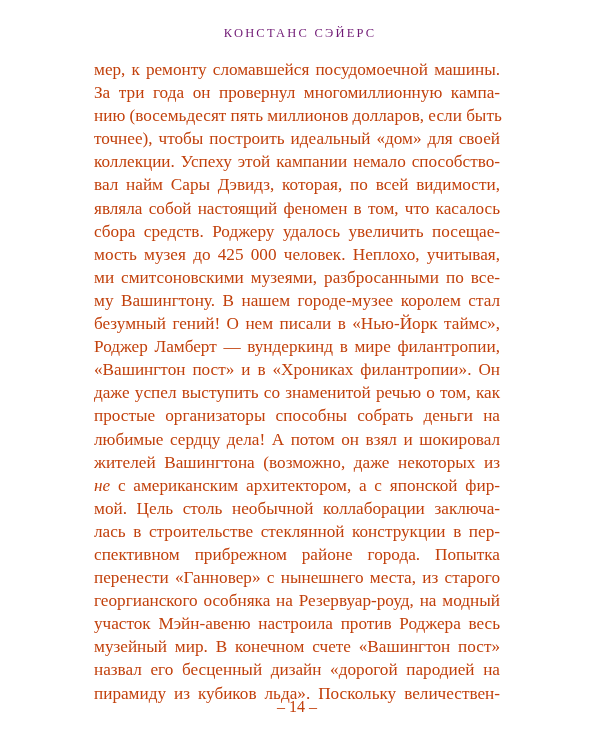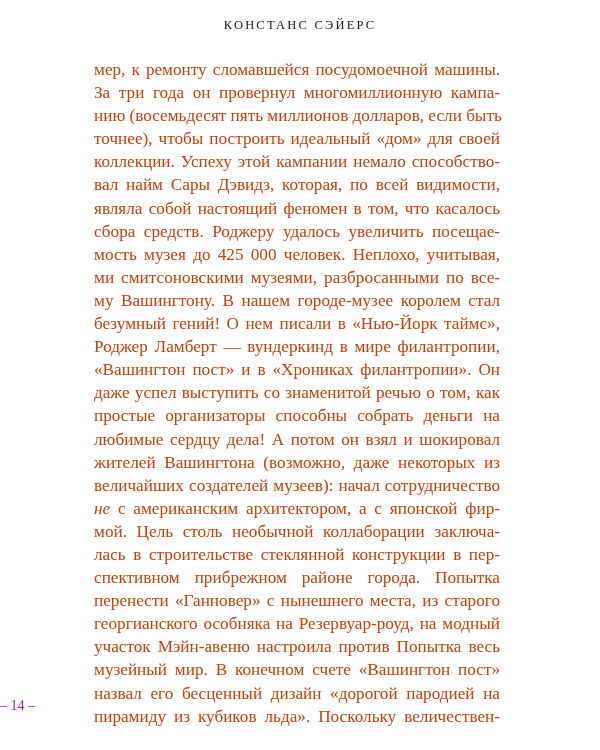--- a/index.html
+++ b/index.html
@@ -10,27 +10,27 @@
     body {
       width: 600px;
       height: 750px;
       position: relative;
       overflow: hidden;
       font-family: "Liberation Serif", "DejaVu Serif", serif;
       color: #2b2b2b;
     }
     .running-head {
       position: absolute;
-      top: 18px;
+      top: 26px;
       left: 0;
       width: 600px;
       text-align: center;
       font-size: 12.5px;
       letter-spacing: 2.2px;
-      color: #0f172a;
+      color: #701a75;
       font-family: "Liberation Serif", "DejaVu Serif", serif;
     }
     .body-text {
       position: absolute;
       top: 58px;
       left: 94px;
       width: 406px;
     }
     .line {
       display: block;
@@ -43,22 +43,23 @@
       color: #c2410c;
     }
     .ital {
       font-style: italic;
     }
     .page-number {
       position: absolute;
       top: 698px;
       left: 0;
       width: 594px;
-      font-size: 14px;
-      color: #a21caf;
+      text-align: center;
+      font-size: 16px;
+      color: #c2410c;
     }
   </style>
 </head>
 <body>
 
 <div class="running-head">КОНСТАНС СЭЙЕРС</div>
 
 <div class="body-text">
   <span class="line">мер, к ремонту сломавшейся посудомоечной машины.</span>
   <span class="line">За три года он провернул многомиллионную кампа-</span>
@@ -71,27 +72,26 @@
   <span class="line">мость музея до 425 000 человек. Неплохо, учитывая,</span>
   <span class="line">ми смитсоновскими музеями, разбросанными по все-</span>
   <span class="line">му Вашингтону. В нашем городе-музее королем стал</span>
   <span class="line">безумный гений! О нем писали в «Нью-Йорк таймс»,</span>
   <span class="line">Роджер Ламберт — вундеркинд в мире филантропии,</span>
   <span class="line">«Вашингтон пост» и в «Хрониках филантропии». Он</span>
   <span class="line">даже успел выступить со знаменитой речью о том, как</span>
   <span class="line">простые организаторы способны собрать деньги на</span>
   <span class="line">любимые сердцу дела! А потом он взял и шокировал</span>
   <span class="line">жителей Вашингтона (возможно, даже некоторых из</span>
-  <span class="line">величайших создателей музеев): начал сотрудничество</span>
   <span class="line"><span></span><span class="ital">не</span><span> с американским архитектором, а с японской фир-</span></span>
   <span class="line">мой. Цель столь необычной коллаборации заключа-</span>
   <span class="line">лась в строительстве стеклянной конструкции в пер-</span>
   <span class="line">спективном прибрежном районе города. Попытка</span>
   <span class="line">перенести «Ганновер» с нынешнего места, из старого</span>
   <span class="line">георгианского особняка на Резервуар-роуд, на модный</span>
-  <span class="line">участок Мэйн-авеню настроила против Попытка весь</span>
+  <span class="line">участок Мэйн-авеню настроила против Роджера весь</span>
   <span class="line">музейный мир. В конечном счете «Вашингтон пост»</span>
   <span class="line">назвал его бесценный дизайн «дорогой пародией на</span>
   <span class="line">пирамиду из кубиков льда». Поскольку величествен-</span>
 
 </div>
 
 <div class="page-number">– 14 –</div>
 
 </body></html>

